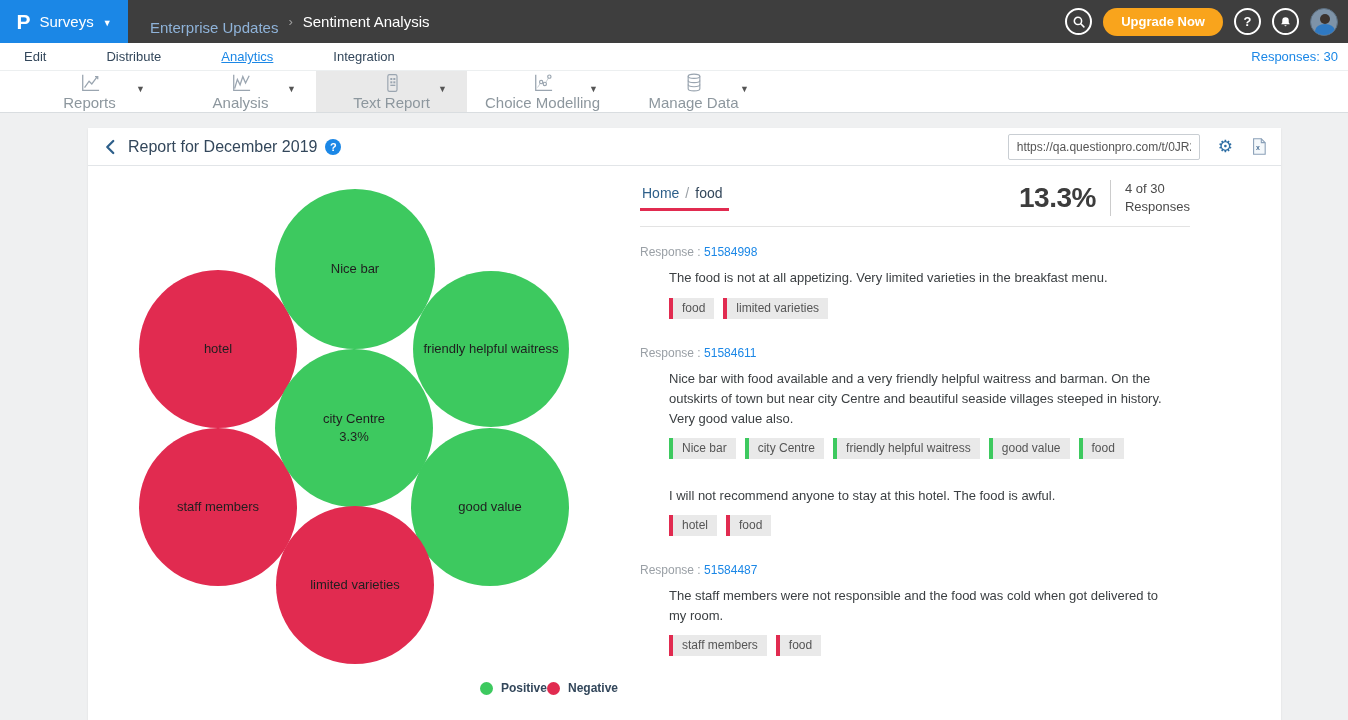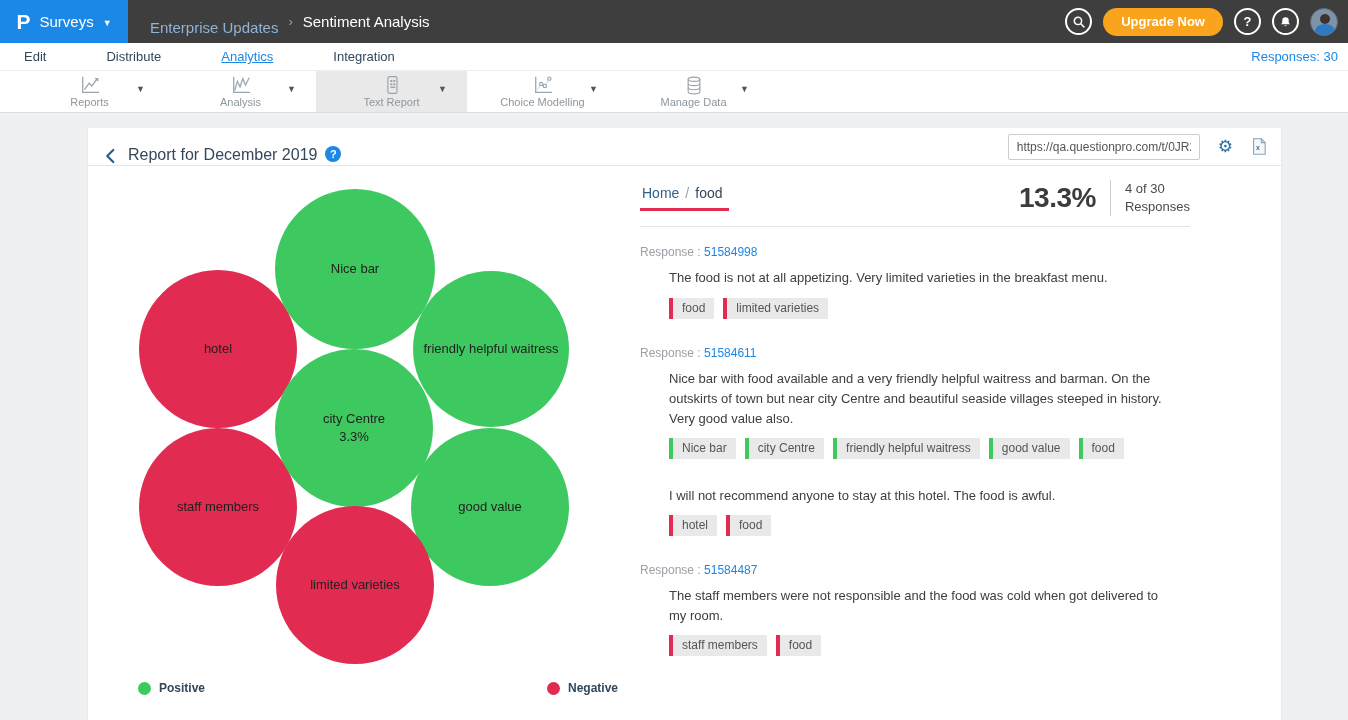--- a/index.html
+++ b/index.html
@@ -38,49 +38,49 @@
   .menu-item.active { color:#1b87e6; text-decoration:underline; }
   .responses-count { margin-left:auto; padding-right:10px; font-size:13px; color:#1b87e6; }
 
   
   .toolbar { height:43px; background:#fff; border-top:1px solid #eceff0;
     border-bottom:1px solid #d9dde0; display:flex; padding-left:14px; }
   .tool-item { width:151px; height:100%; position:relative; display:flex;
     flex-direction:column; align-items:center; justify-content:center; cursor:pointer; }
   .tool-item.selected { background:#e9e9e9; }
   .tool-icon { height:20px; display:flex; align-items:center; }
-  .tool-label { font-size:11px; color:#8d979e; margin-top:1px; }
+  .tool-label { font-size:15px; color:#8d979e; margin-top:1px; }
   .tool-caret { position:absolute; right:20px; top:13px; font-size:9px; color:#555; cursor:pointer; }
 
   
   .content { position:absolute; left:0; right:0; top:114px; bottom:0; background:#eff0f1; }
   .card { position:absolute; left:88px; top:14px; width:1193px; bottom:-10px; background:#fff;
     box-shadow:0 1px 2px rgba(0,0,0,.08); }
   .card-header { height:38px; border-bottom:1px solid #e2e5e8; display:flex;
-    padding:18px 14px; }
+    align-items:center; padding:18px 14px; }
   .back-btn { width:20px; height:20px; cursor:pointer; display:flex; align-items:center; }
   .card-title { font-size:16px; color:#33475b; margin-left:6px; }
   .title-help { width:16px; height:16px; border-radius:50%; background:#1b87e6; color:#fff;
     font-size:11px; font-weight:bold; display:flex; align-items:center; justify-content:center;
     margin-left:8px; cursor:pointer; }
   .header-right { margin-left:auto; display:flex; align-items:center; gap:18px; }
   .share-url { width:192px; height:26px; border:1px solid #c9ced3; border-radius:2px;
     font-size:12px; color:#555; padding:0 8px; font-family:"Liberation Sans", sans-serif; }
   .gear { font-size:17px; color:#2d6da3; cursor:pointer; line-height:1; }
   .excel { cursor:pointer; display:flex; }
 
   .card-body { position:relative; height:100%; }
 
   
   .chart-area { position:absolute; left:50px; top:21px; width:480px; height:480px; }
   .bubble { position:absolute; border-radius:50%; display:flex; flex-direction:column;
     align-items:center; justify-content:center; text-align:center; font-size:13px;
     color:#1f1f1f; cursor:pointer; line-height:1.35; }
   .legend { position:absolute; left:50px; top:515px; width:480px; display:flex;
-    justify-content:space-between; }
+    justify-content:flex-end; }
   .legend-item { display:flex; align-items:center; gap:8px; }
   .legend-dot { width:13px; height:13px; border-radius:50%; }
   .legend-label { font-size:12px; font-weight:bold; color:#33475b; }
 
   
   .panel { position:absolute; left:552px; top:14px; width:550px; }
   .panel-header { display:flex; align-items:center; border-bottom:1px solid #e3e3e3;
     padding-bottom:10px; }
   .crumbs { font-size:14px; border-bottom:3px solid #e12b50; padding:0 6px 7px 2px; }
   .crumbs .home { color:#2d5f8a; cursor:pointer; }

